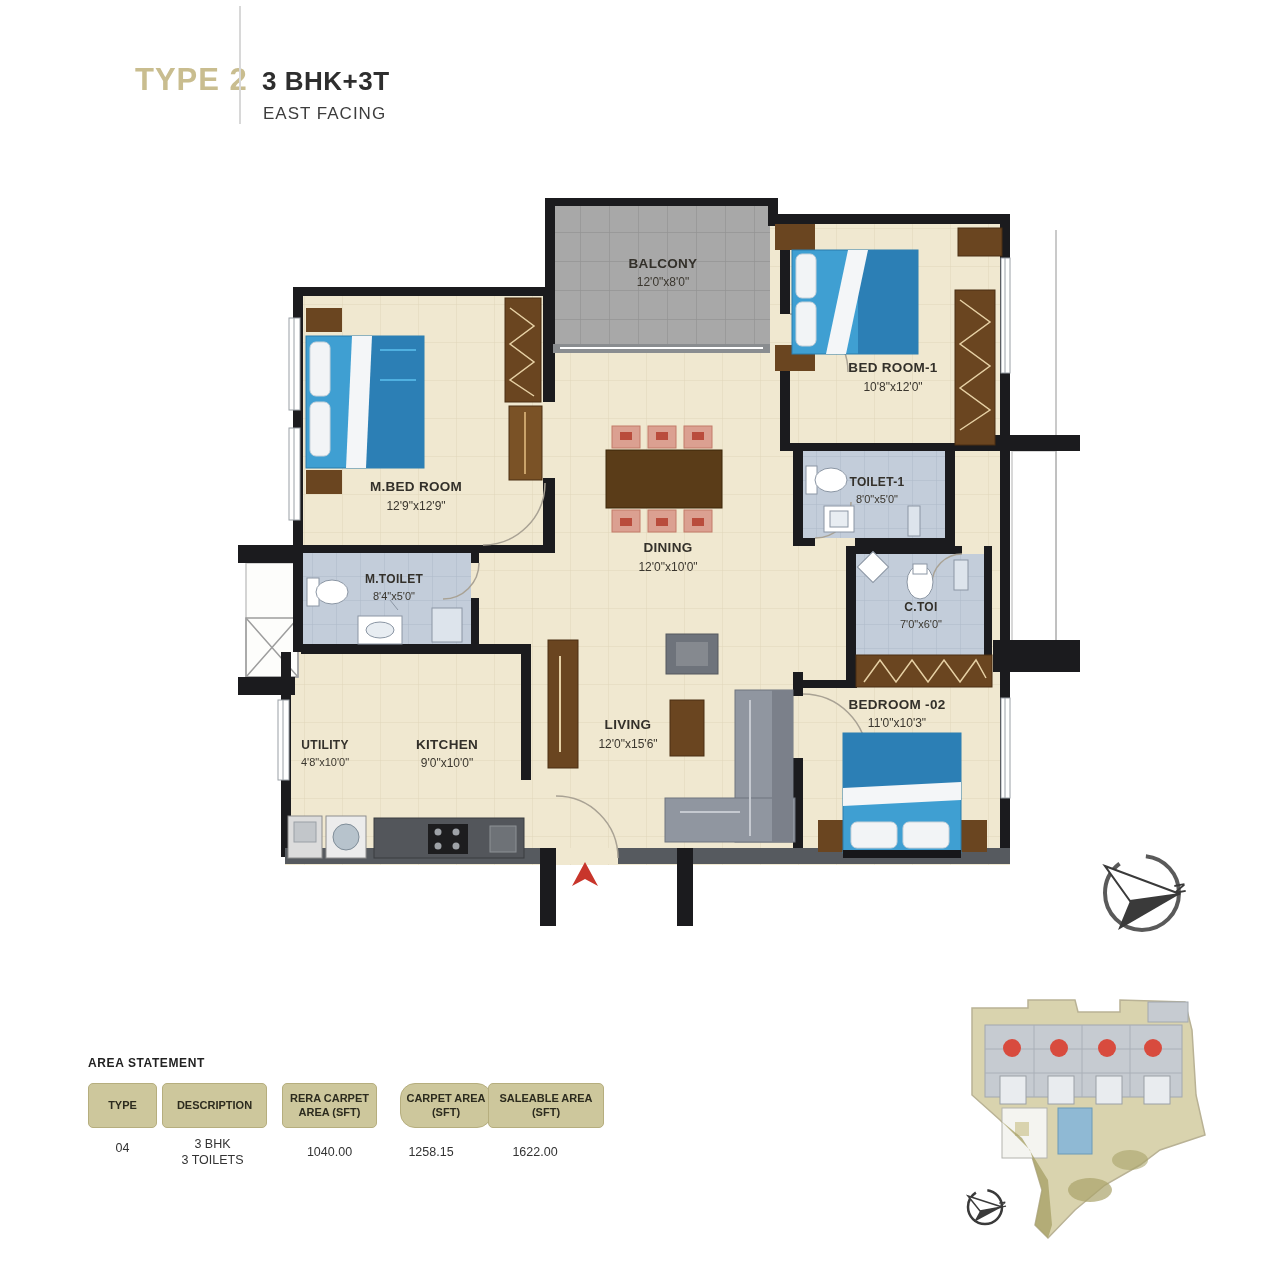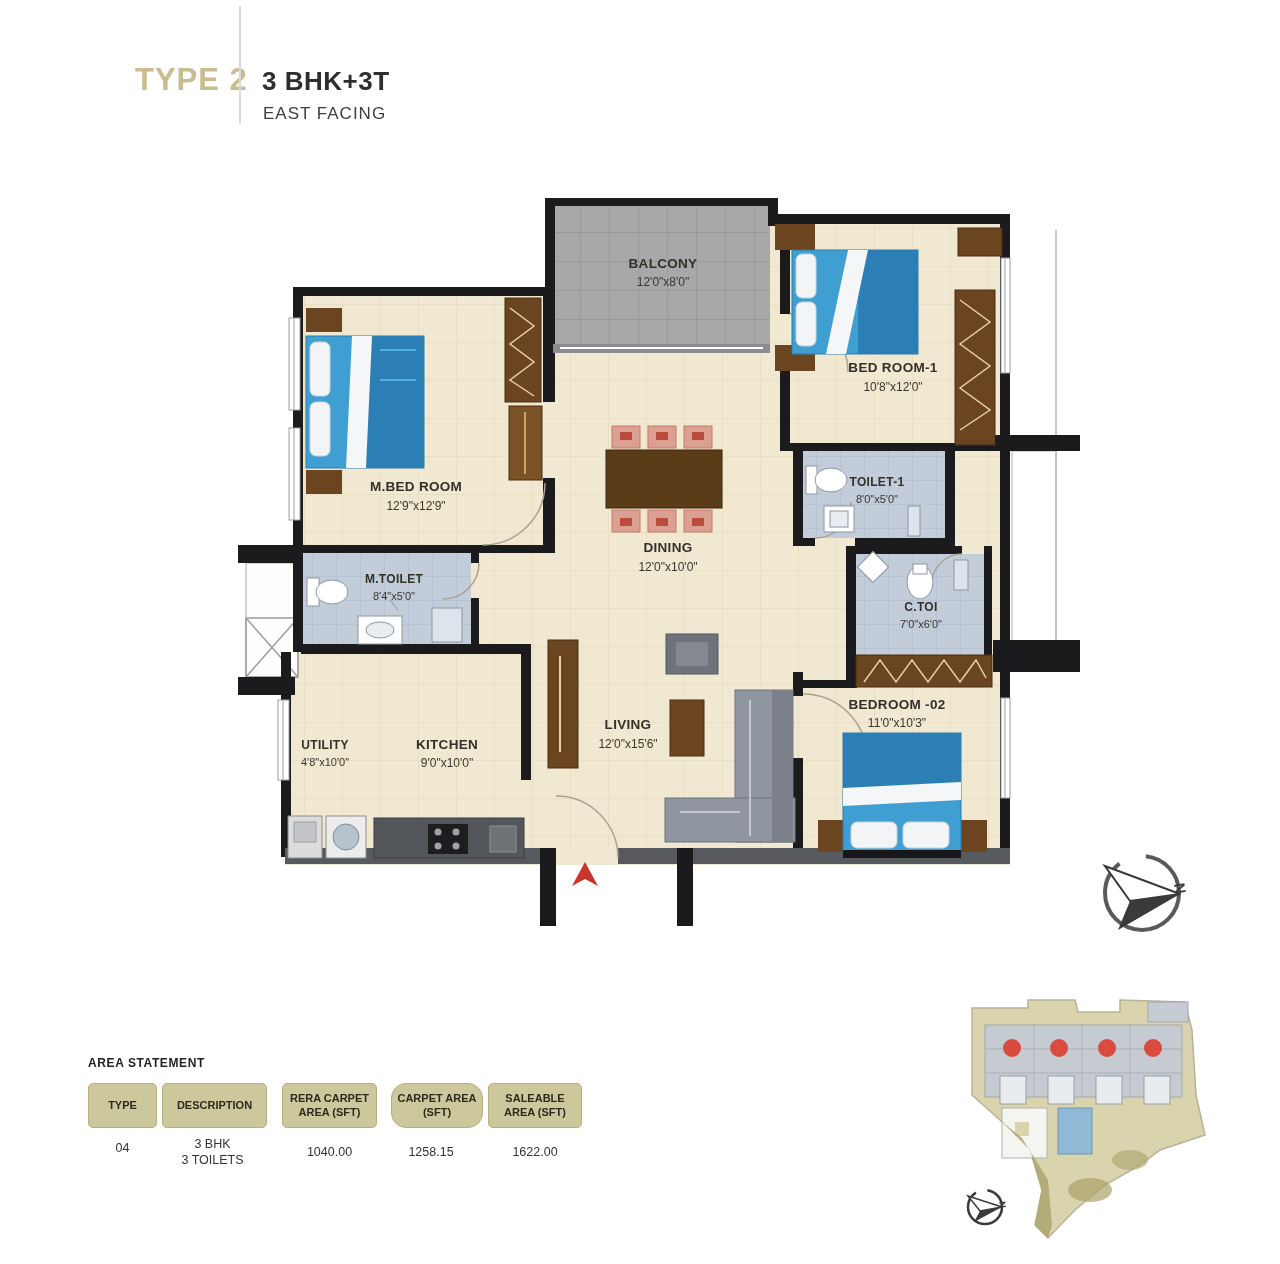--- a/index.html
+++ b/index.html
@@ -334,21 +334,21 @@
         <polygon points="980,1211 1002,1207 974,1222" fill="#3a3a3a"></polygon>
         <text x="999" y="1202" font-size="9" font-weight="700" fill="#3a3a3a" transform="rotate(80 999 1202)">N</text>
       </g>
     </g>
   </svg>
 
   <div class="as-title">AREA STATEMENT</div>
   <div class="chip" style="left:88px;width:69px;">TYPE</div>
   <div class="chip" style="left:162px;width:105px;">DESCRIPTION</div>
   <div class="chip" style="left:282px;width:95px;">RERA CARPET AREA (SFT)</div>
-  <div class="chip" style="left:391px;width:92px;border-radius:15px;">CARPET AREA (SFT)</div>
-  <div class="chip" style="left:488px;width:94px;">SALEABLE AREA (SFT)</div>
+  <div class="chip" style="left:400px;width:92px;border-radius:15px;">CARPET AREA (SFT)</div>
+  <div class="chip" style="left:488px;width:116px;">SALEABLE AREA (SFT)</div>
   <div class="cell" style="left:88px;width:69px;top:1140px;">04</div>
   <div class="cell" style="left:156px;width:113px;">3 BHK
 3 TOILETS</div>
   <div class="cell" style="left:282px;width:95px;top:1144px;">1040.00</div>
   <div class="cell" style="left:385px;width:92px;top:1144px;">1258.15</div>
   <div class="cell" style="left:488px;width:94px;top:1144px;">1622.00</div>
 </div>
 
 </body></html>

